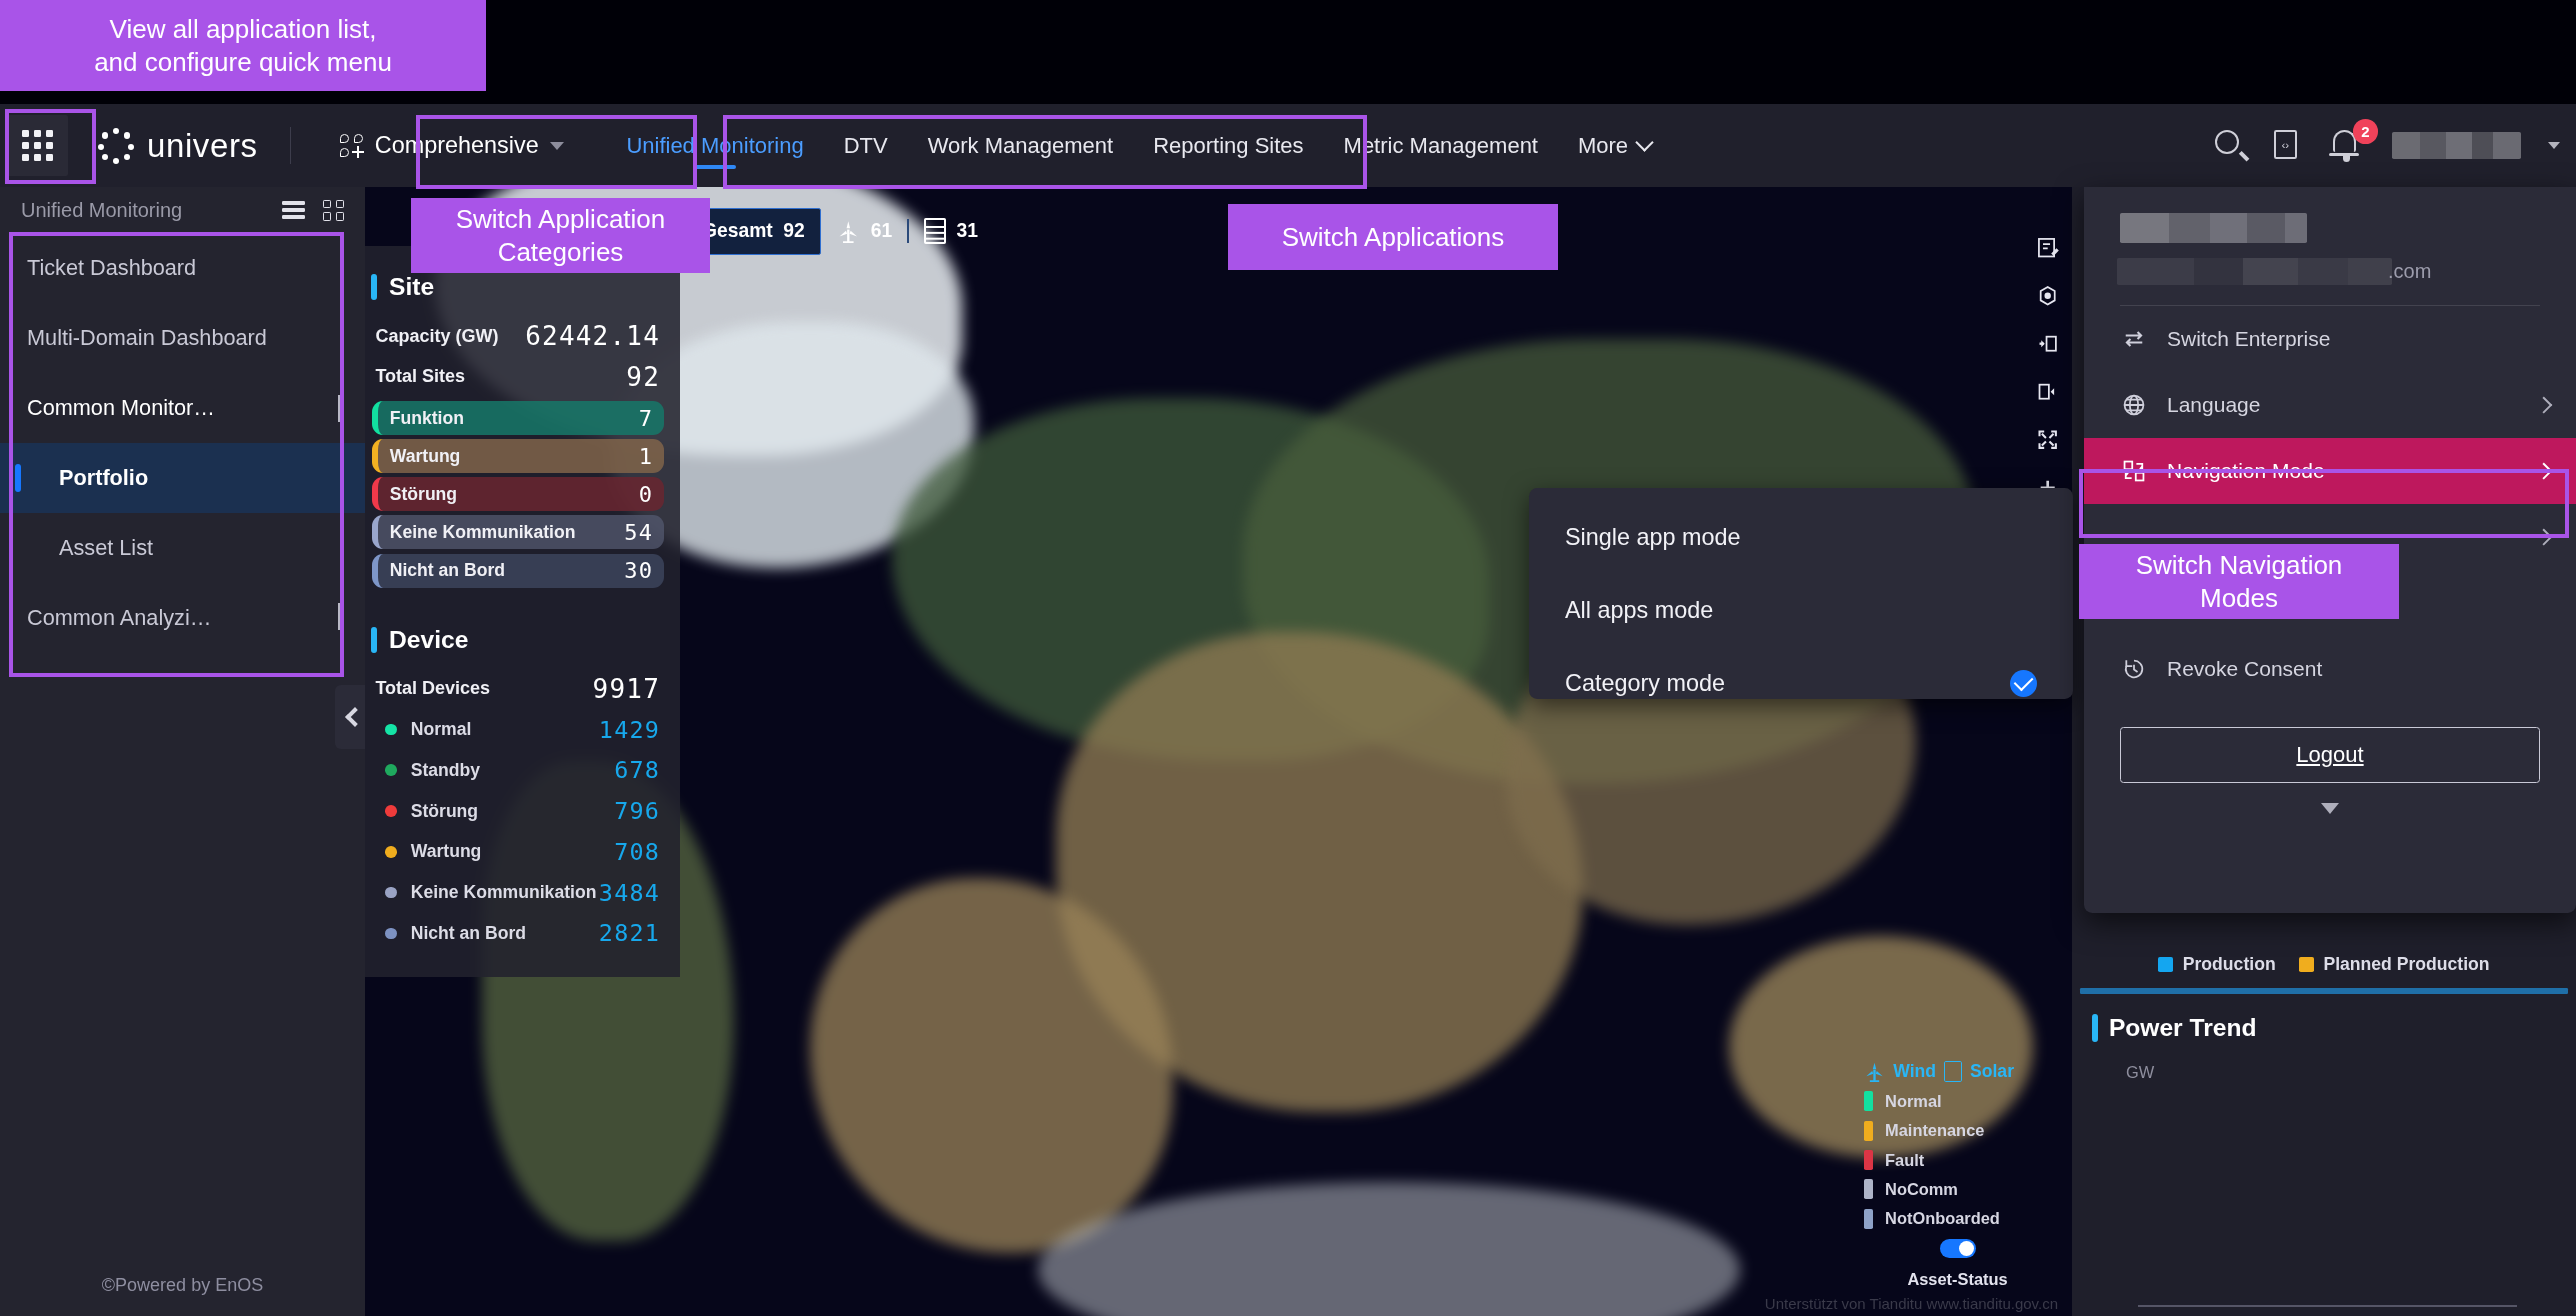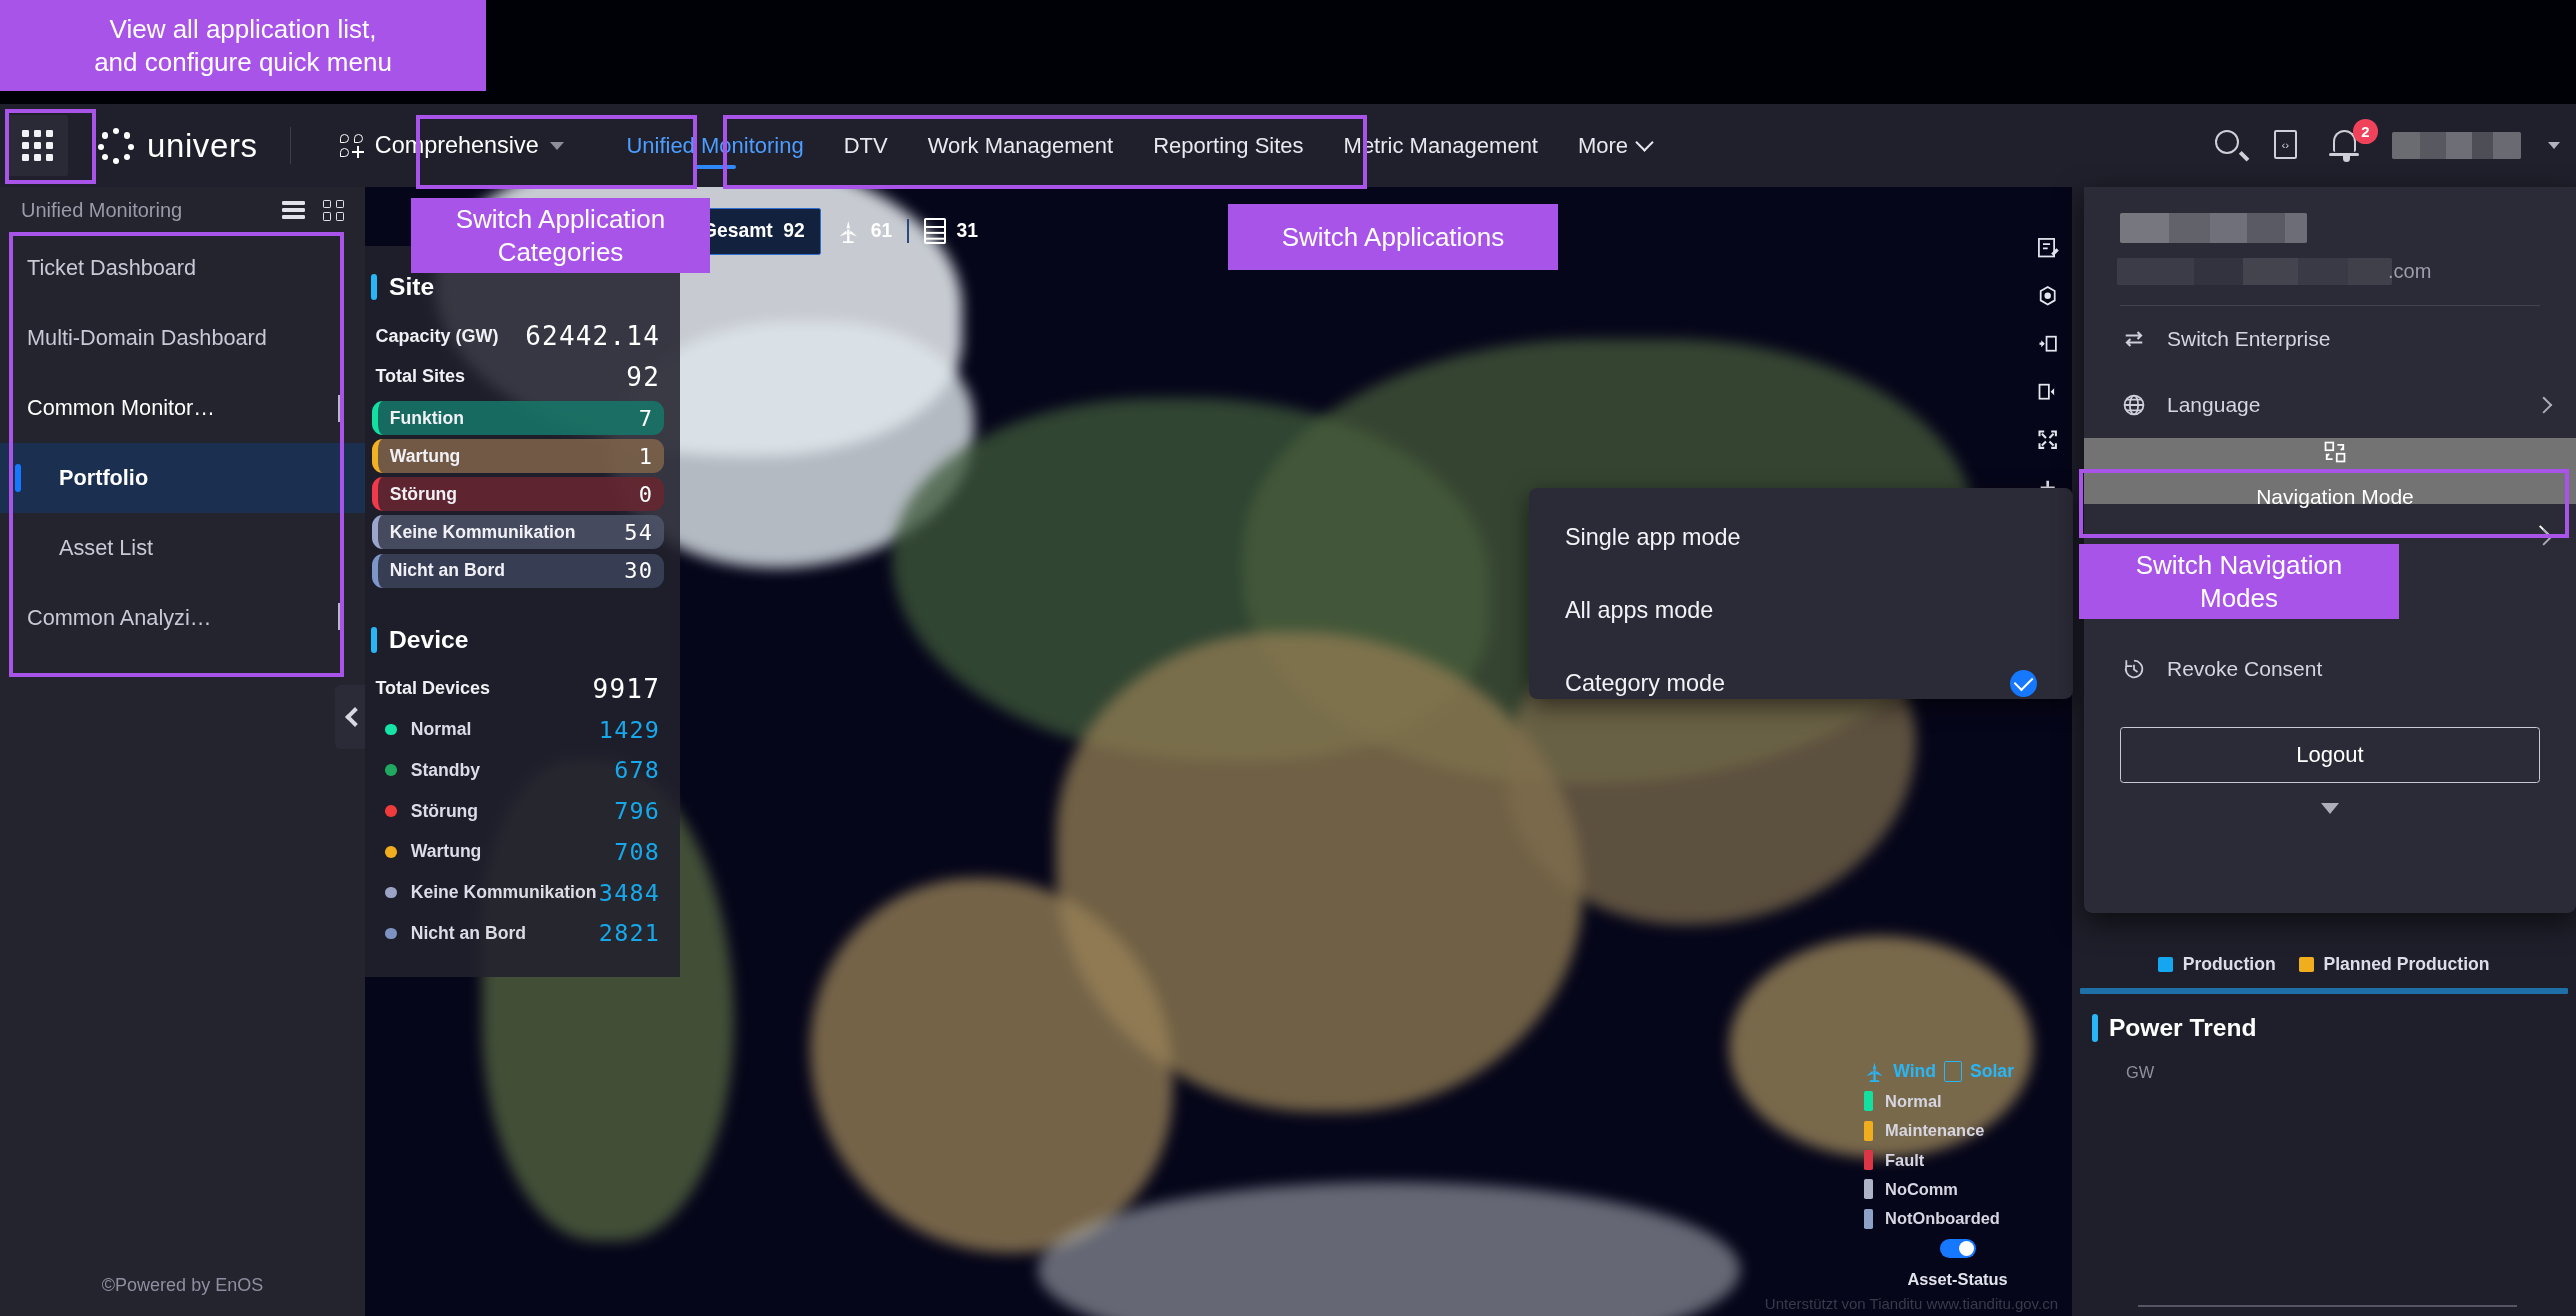--- a/index.html
+++ b/index.html
@@ -196,25 +196,25 @@
     background:#2b2b38; border-radius:0 0 8.2px 8.2px; box-shadow:0 9.4px 29px rgba(0,0,0,.6);
   }
   .up-name { width:187px;height:30px;margin:26px 0 0 36px;border-radius:1.8px;
      background:linear-gradient(90deg,#77777f 0 26%, #62626b 26% 48%, #70707a 48% 68%, #5a5a64 68% 88%, #6d6d77 88% 100%);}
   .up-mail { display:flex;align-items:center; margin:15px 0 0 36px; }
   .up-mail-blur { width:275px;height:27px;border-radius:1.8px;
      background:linear-gradient(90deg,#3c3c48 0 28%, #33333f 28% 46%, #44444f 46% 66%, #3a3a46 66% 84%, #40404b 84% 100%);}
   .up-mail span { color:#9c9cac; font-size:20px; margin-left:-3.5px; }
   .up-hr { height:1.2px; background:#43434f; margin:20px 36px 0 36px; }
   .up-item { height:66px; display:flex;align-items:center; gap:20px; padding:0 26px 0 36px; color:#d5d5e0; font-size:21px;}
-  .up-item.hl { background:#737373; color:#ffffff;flex-direction:column; }
+  .up-item.hl { background:#be185d; color:#ffffff; }
   .up-ic { width:27px;height:27px; display:flex;align-items:center;justify-content:center; color:#cfcfdb; flex:none;}
   .up-chev { margin-left:auto; width:11.7px;height:11.7px;border-right:2.9px solid #aeaebb;border-top:2.9px solid #aeaebb;transform:rotate(45deg);}
   .logout-btn { margin:24.6px 36px 0 36px; height:56px; border:1.8px solid #c9c9d6; border-radius:3.5px;
-      display:flex;align-items:center;justify-content:center; color:#ffffff; font-size:22px; }
+      display:flex;align-items:center;justify-content:center; color:#ffffff; font-size:22px;text-decoration:underline; }
   .up-caret { margin:20px auto 0 auto; width:0;height:0;border-left:9.4px solid transparent;border-right:9.4px solid transparent;border-top:11px solid #aeaebb; }
 
   
   .callout {
     position:absolute; background:#a954e8; color:#fff; display:flex;
     align-items:center; justify-content:center; text-align:center; line-height:1.25;
     font-size:26px; padding:5.9px 14px; z-index:60;
   }
   .hlbox { position:absolute; border:4.1px solid #a954e8; z-index:55; pointer-events:none; }
 </style>

